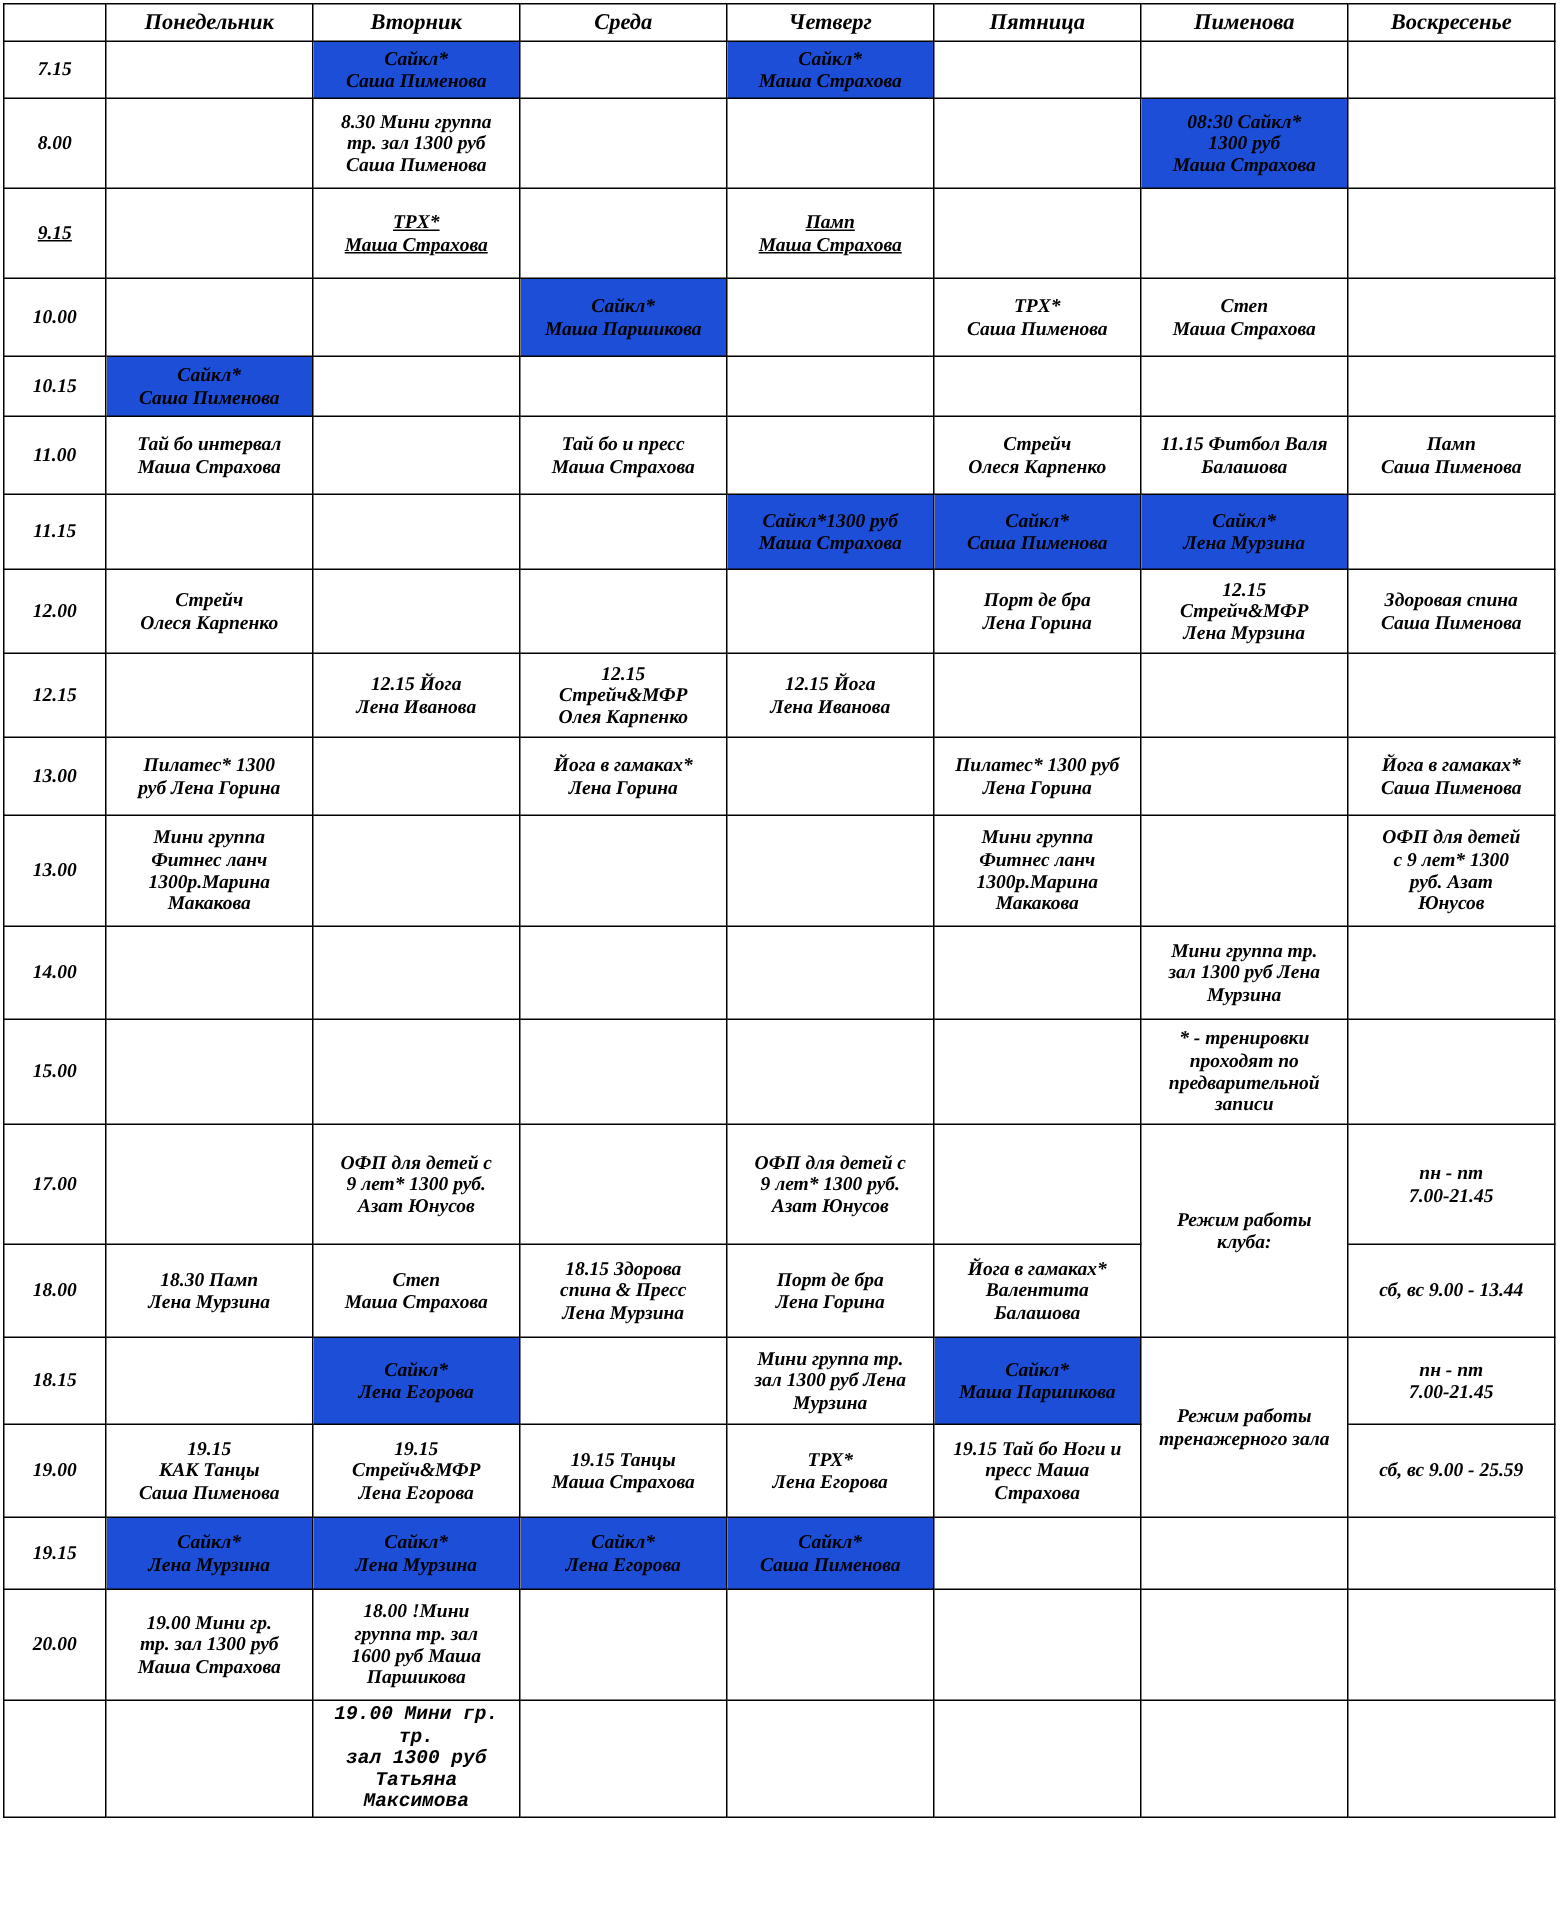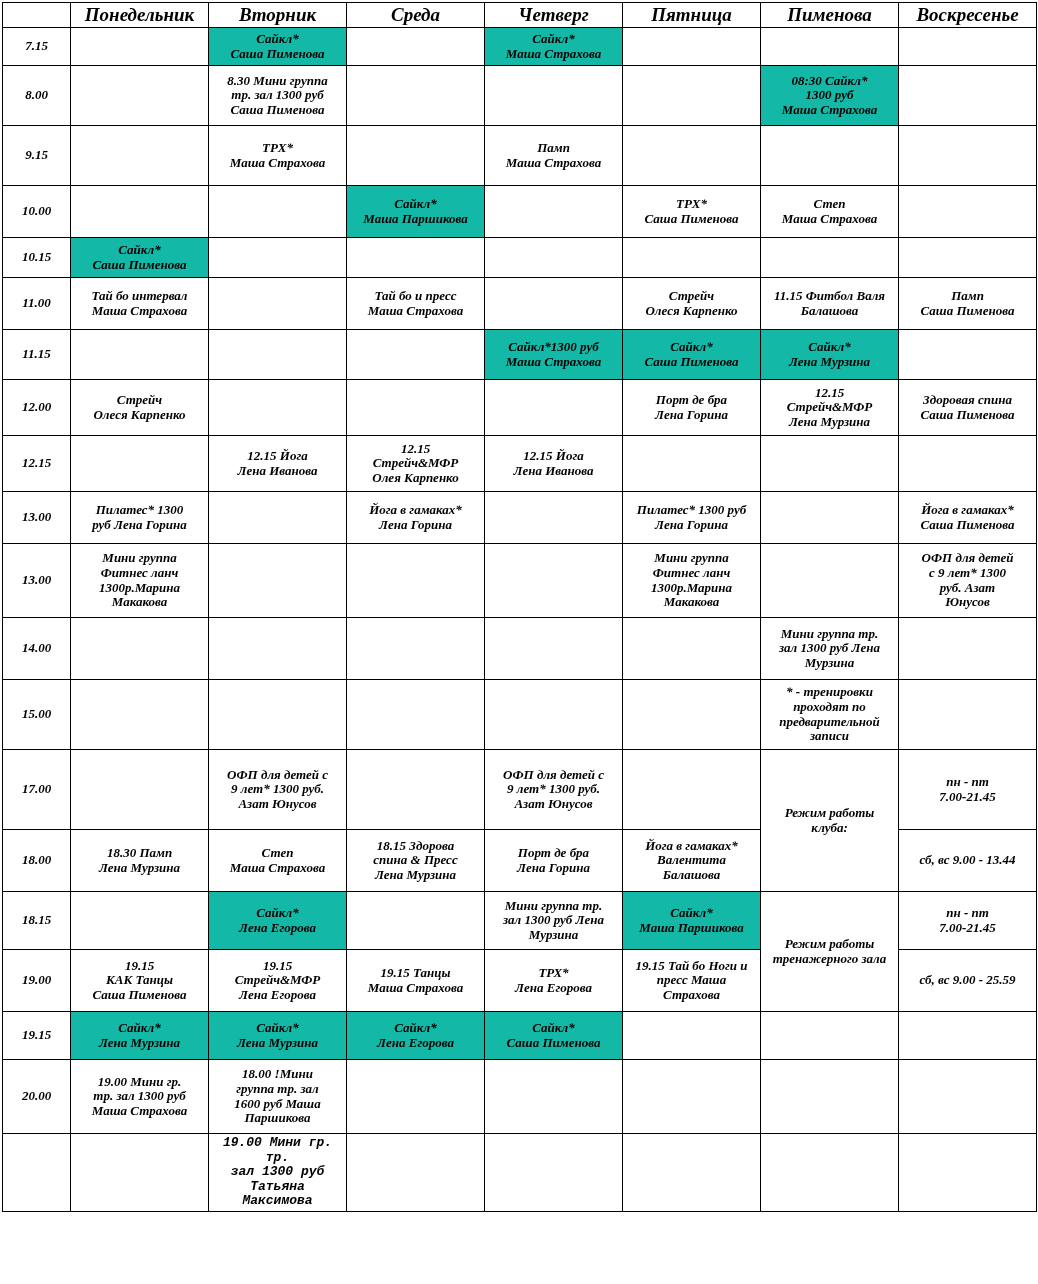--- a/index.html
+++ b/index.html
@@ -29,38 +29,38 @@
     font-style: italic;
     font-weight: bold;
     font-size: 13px;
     line-height: 1.12;
     text-align: center;
     color: #000000;
     overflow: hidden;
     word-wrap: break-word;
   }
   table.schedule thead th {
-    font-size: 19px;
+    font-size: 15px;
     height: 22px;
     padding: 1px 2px;
   }
   th.corner {
     border-top: none;
     border-left: none;
     background: #ffffff;
   }
   col.time-col { width: 68px; }
   col.day-col  { width: 138px; }
   td.time-cell {
     font-size: 13px;
     font-style: italic;
     font-weight: bold;
     text-align: center;
   }
-  td.shaded { background: #14b8a6; }
+  td.shaded { background: #1d4ed8; }
   td.small {
     font-size: 11.5px;
     font-weight: bold;
   }
   td.plain-small {
     font-size: 11.5px;
     font-weight: normal;
     font-style: italic;
   }
   .cell-lines { white-space: pre-line; }
@@ -112,21 +112,21 @@
 тр. зал 1300 руб
 Саша Пименова</td>
           <td class="cell-lines"></td>
           <td class="cell-lines"></td>
           <td class="cell-lines"></td>
           <td class="cell-lines shaded">08:30 Сайкл*
 1300 руб
 Маша Страхова</td>
           <td class="cell-lines"></td>
         </tr>
-        <tr style="height: 60px;">
+        <tr style="height: 60px; text-decoration: underline;">
           <td class="time-cell">9.15</td>
           <td class="cell-lines"></td>
           <td class="cell-lines">TPX*
 Маша Страхова</td>
           <td class="cell-lines"></td>
           <td class="cell-lines">Памп
 Маша Страхова</td>
           <td class="cell-lines"></td>
           <td class="cell-lines"></td>
           <td class="cell-lines"></td>

